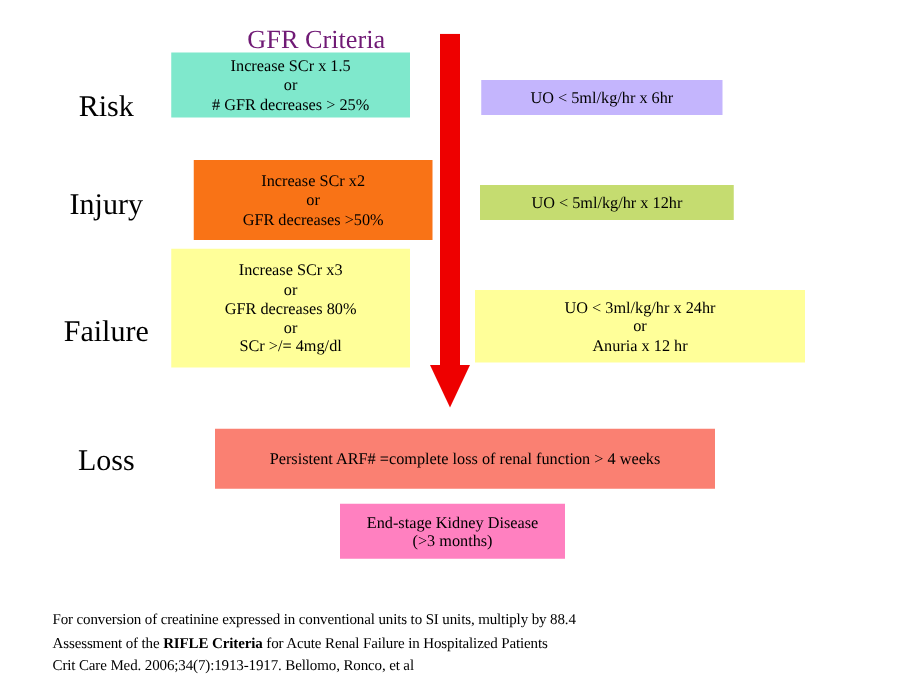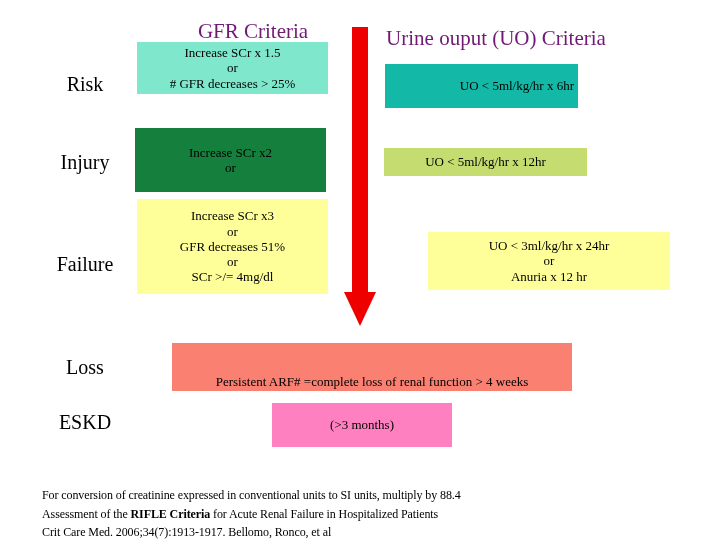--- a/index.html
+++ b/index.html
@@ -28,21 +28,21 @@
   }
   #gfr-title  { left: 168px; top: 20px; width: 170px; text-align: center; }
   #uo-title   { left: 376px; top: 27px; width: 240px; text-align: center; }
 
   
   .stage-label {
     position: absolute;
     left: 30px;
     width: 110px;
     text-align: center;
-    font-size: 20px;
+    font-size: 24px;
     line-height: 1;
     white-space: nowrap;
   }
 
   
   .box {
     position: absolute;
     box-sizing: border-box;
     display: flex;
     flex-direction: column;
@@ -50,30 +50,30 @@
     justify-content: center;
     text-align: center;
     font-size: 13px;
     line-height: 1.18;
     padding: 2px 4px;
   }
   .box .line { display: block; white-space: nowrap; }
 
   
   #gfr-risk    { left: 137px; top: 42px;  width: 191px; height: 52px;  background: #7FE8CC; }
-  #gfr-injury  { left: 135px; top: 128px; width: 191px; height: 64px;  background: #15803d; text-align: center; }
+  #gfr-injury  { left: 155px; top: 128px; width: 191px; height: 64px;  background: #f97316; text-align: center; }
   #gfr-failure { left: 137px; top: 199px; width: 191px; height: 95px; background: #FFFF99; }
 
   
-  #uo-risk     { left: 385px; top: 64px;  width: 193px; height: 44px; background: #14b8a6; align-items: flex-end; }
+  #uo-risk     { left: 385px; top: 64px;  width: 193px; height: 28px; background: #c4b5fd; }
   #uo-injury   { left: 384px; top: 148px; width: 203px; height: 28px; background: #C5DC70; }
-  #uo-failure  { left: 380px; top: 232px; width: 242px; height: 58px; background: #FFFF99; margin-left: 48px; }
+  #uo-failure  { left: 380px; top: 232px; width: 264px; height: 58px; background: #FFFF99; }
 
   
-  #loss-box    { left: 172px; top: 343px; width: 400px; height: 48px; background: #FA8072; justify-content: flex-end; }
+  #loss-box    { left: 172px; top: 343px; width: 400px; height: 48px; background: #FA8072; }
   #eskd-box    { left: 272px; top: 403px; width: 180px; height: 44px; background: #FF80C0; }
 
   
   #down-arrow {
     position: absolute;
     left: 343px;
     top: 27px;
     width: 34px;
     height: 300px;
   }
@@ -92,21 +92,20 @@
   #footnote .fline { display: block; white-space: nowrap; }
   #footnote b { font-weight: bold; }
 </style>
 </head>
 <body>
 
 <div id="page">
 
   <div class="col-title" id="gfr-title">GFR Criteria</div>
 
-  <div class="col-title" id="uo-title">Urine ouput (UO) Criteria</div>
 
   <div id="down-arrow">
     <svg width="34" height="300" viewBox="0 0 34 300" xmlns="http://www.w3.org/2000/svg">
       <rect x="9" y="0" width="16" height="268" fill="#EE0000"></rect>
       <polygon points="1,265 33,265 17,299" fill="#EE0000"></polygon>
     </svg>
   </div>
 
   <div class="stage-label" style="top:74px;">Risk</div>
 
@@ -118,51 +117,52 @@
 
   <div class="box" id="uo-risk">
     <span class="line">UO &lt; 5ml/kg/hr x 6hr</span>
   </div>
 
   <div class="stage-label" style="top:152px;">Injury</div>
 
   <div class="box" id="gfr-injury">
     <span class="line">Increase SCr x2</span>
     <span class="line">or</span>
+    <span class="line">GFR decreases &gt;50%</span>
   </div>
 
   <div class="box" id="uo-injury">
     <span class="line">UO &lt; 5ml/kg/hr x 12hr</span>
   </div>
 
   <div class="stage-label" style="top:254px;">Failure</div>
 
   <div class="box" id="gfr-failure">
     <span class="line">Increase SCr x3</span>
     <span class="line">or</span>
-    <span class="line">GFR decreases 51%</span>
+    <span class="line">GFR decreases 80%</span>
     <span class="line">or</span>
     <span class="line">SCr &gt;/= 4mg/dl</span>
   </div>
 
   <div class="box" id="uo-failure">
     <span class="line">UO &lt; 3ml/kg/hr x 24hr</span>
     <span class="line">or</span>
     <span class="line">Anuria x  12 hr</span>
   </div>
 
   <div class="stage-label" style="top:357px;">Loss</div>
 
   <div class="box" id="loss-box">
     <span class="line">Persistent ARF# =complete loss of renal function &gt; 4 weeks</span>
   </div>
 
-  <div class="stage-label" style="top:412px;">ESKD</div>
 
   <div class="box" id="eskd-box">
+    <span class="line">End-stage Kidney Disease</span>
     <span class="line">(&gt;3 months)</span>
   </div>
 
   <div id="footnote">
     <span class="fline">For conversion of creatinine expressed in conventional units to SI units, multiply by 88.4</span>
     <span class="fline"><span>Assessment of the </span><b>RIFLE Criteria</b><span> for Acute Renal Failure in Hospitalized Patients</span></span>
     <span class="fline">Crit Care Med.  2006;34(7):1913-1917. Bellomo, Ronco, et al</span>
   </div>
 
 </div>

